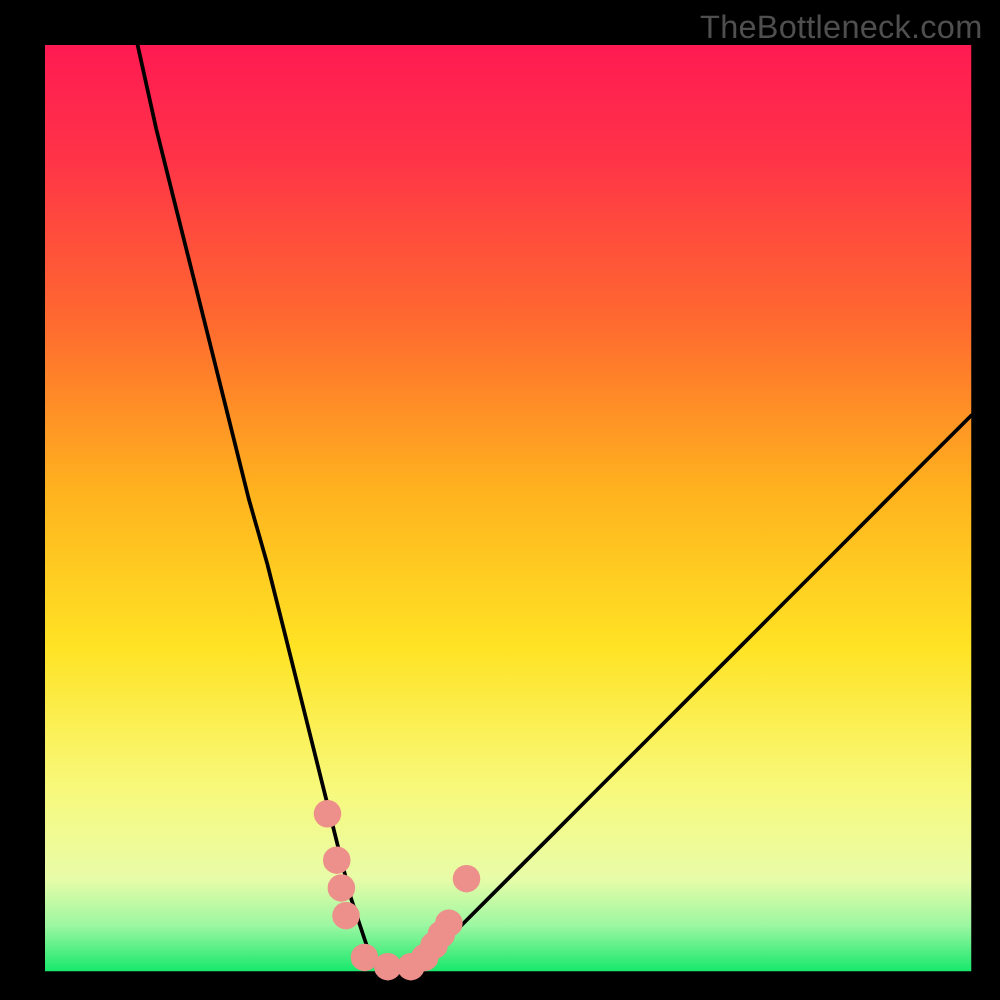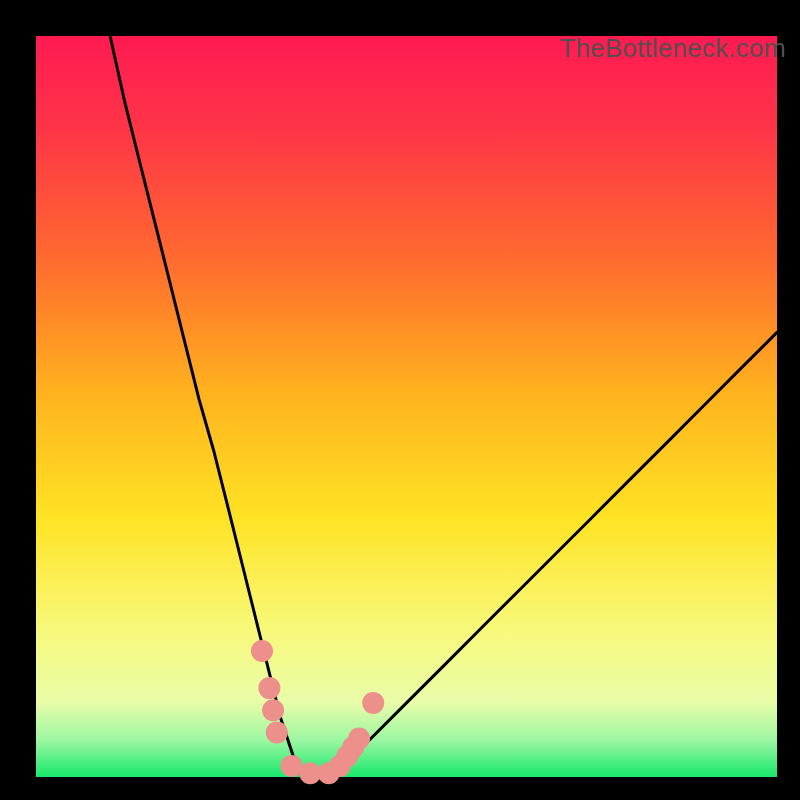--- a/index.html
+++ b/index.html
@@ -20,21 +20,20 @@
   .watermark {
     position: absolute;
     top: 6px;
     right: 14px;
     color: #4f4f4f;
     font-size: 26px;
     font-weight: 500;
     letter-spacing: 0.2px;
     z-index: 10;
     user-select: none;
-    margin-top: 27px;
   }
   svg.plot {
     position: absolute;
     top: 0;
     left: 0;
   }
 </style>
 </head>
 <body>
 <div class="frame">

